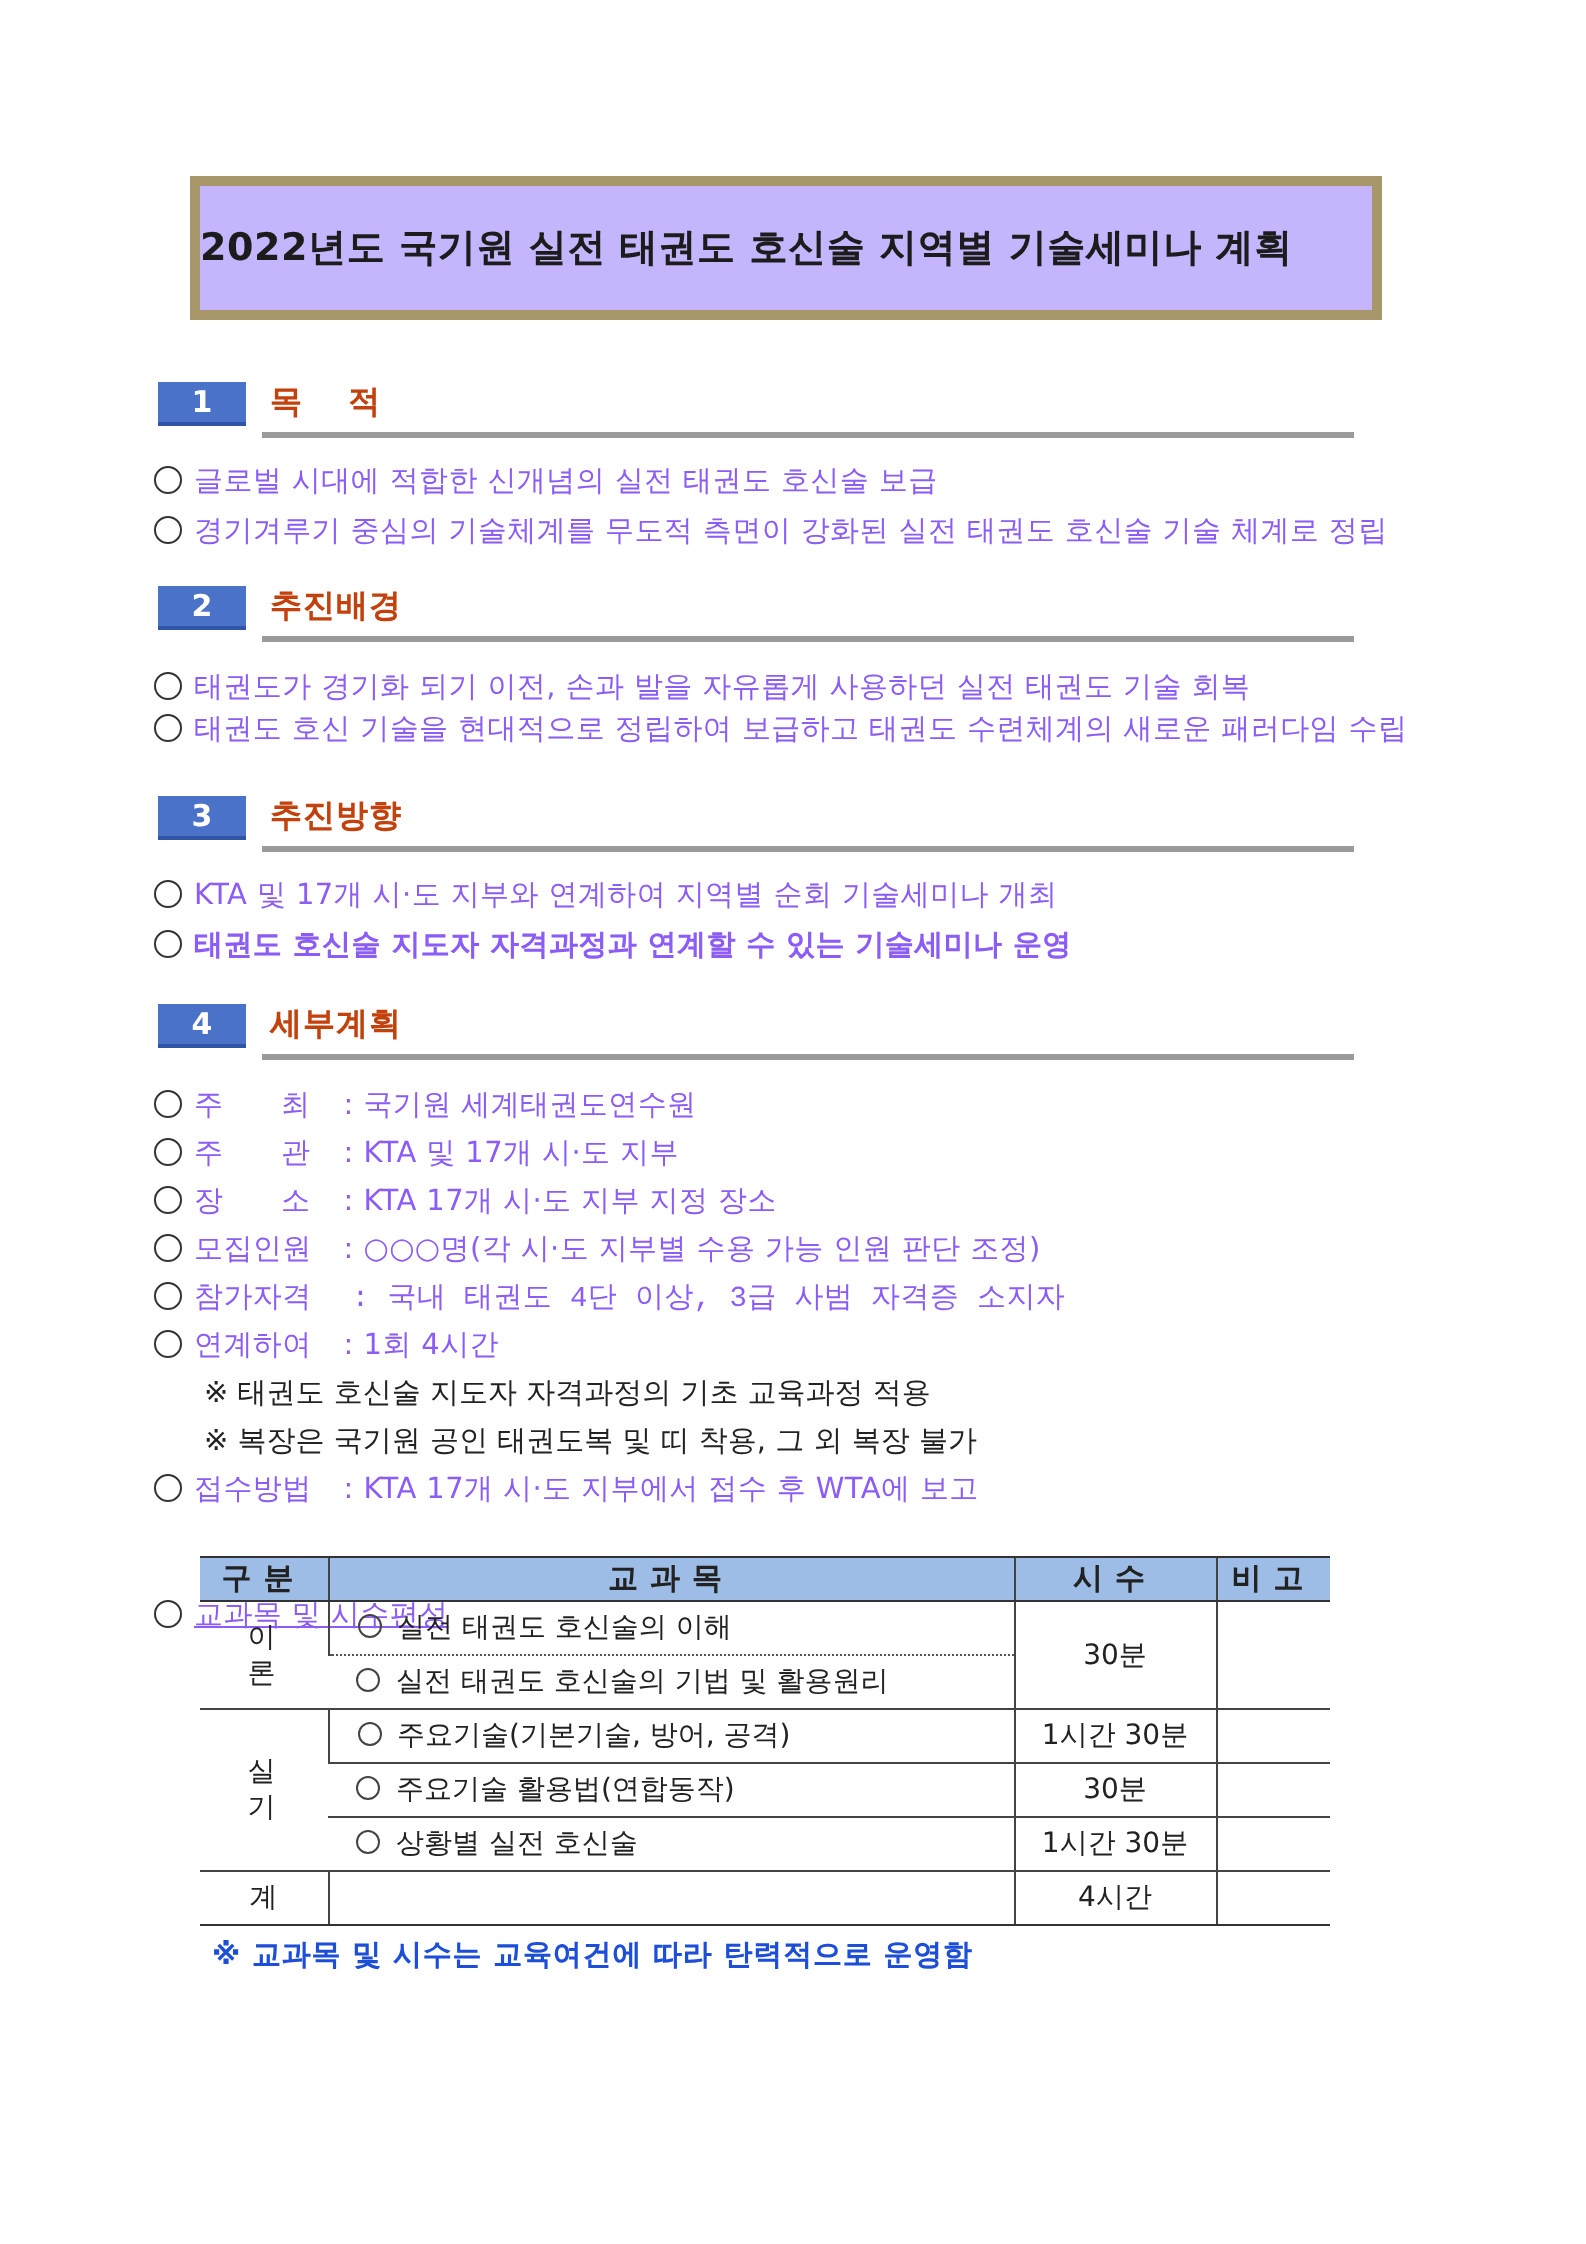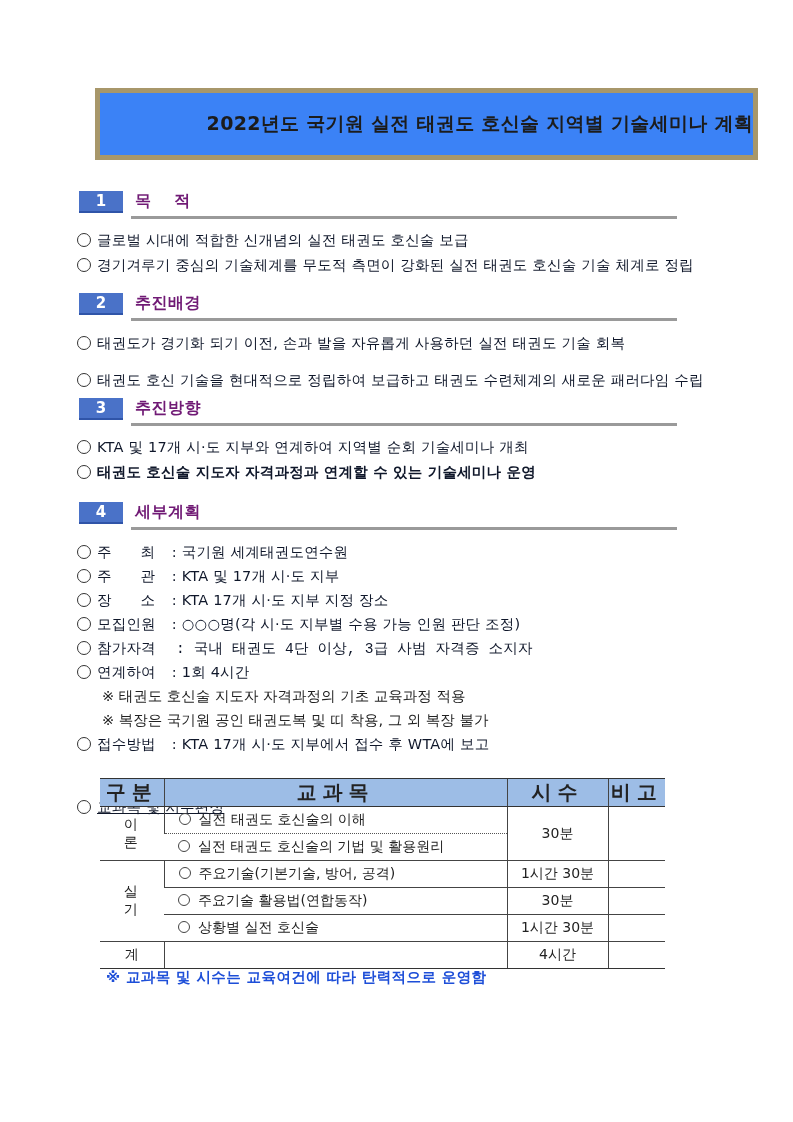--- a/index.html
+++ b/index.html
@@ -4,59 +4,59 @@
 <style>
   * { box-sizing: border-box; margin: 0; padding: 0; }
   html, body {
     width: 793px; height: 1122px; background: #ffffff;
     font-family: "DejaVu Sans", "Liberation Sans", sans-serif;
     color: #1e1e1e; overflow: hidden;
   }
   .page { position: relative; width: 793px; height: 1122px; }
 
   .title-box {
-    position: absolute; left: 95px; top: 88px; width: 663px; height: 72px;
-    border: 5px solid #a8976a; background: #3b82f6;
-    display: flex; align-items: center; justify-content: flex-end;
+    position: absolute; left: 95px; top: 88px; width: 596px; height: 72px;
+    border: 5px solid #a8976a; background: #c4b5fd;
+    display: flex; align-items: center; justify-content: flex-start;
   }
   .title-box span { font-size: 19px; font-weight: bold; letter-spacing: 0.3px; color: #1c1c1c; }
 
   .section-head { position: absolute; left: 79px; height: 26px; width: 600px; }
   .sec-num {
     position: absolute; left: 0; top: 0; width: 44px; height: 22px;
     background: #4a72c8; color: #fff; font-size: 15px; font-weight: bold;
     display: flex; align-items: center; justify-content: center;
     border-bottom: 2px solid #2f54a8;
   }
   .sec-title {
-    position: absolute; left: 56px; top: 0px; font-size: 16px; font-weight: bold; color: #701a75;
+    position: absolute; left: 56px; top: 0px; font-size: 16px; font-weight: bold; color: #c2410c;
     letter-spacing: 0.5px;
   }
   .sec-line {
     position: absolute; left: 52px; top: 25px; width: 546px; height: 3px; background: #9a9a9a;
   }
 
   .line {
-    position: absolute; left: 77px; font-size: 14.5px; white-space: nowrap; color: #0f172a;
+    position: absolute; left: 77px; font-size: 14.5px; white-space: nowrap; color: #8b5cf6;
     letter-spacing: 0.2px;
   }
   .circle {
     display: inline-block; width: 14px; height: 14px; border: 1.3px solid #333; border-radius: 50%;
     vertical-align: -2px; margin-right: 6px;
   }
   .note { position: absolute; left: 102px; font-size: 14.5px; white-space: nowrap; color: #222; }
   .underline { text-decoration: underline; }
   .lbl { display: inline-block; }
 
   table.plan {
     position: absolute; left: 100px; top: 778px; width: 565px;
     border-collapse: collapse; font-size: 14px; color: #222;
   }
   table.plan th {
-    background: #9dbde6; font-weight: bold; height: 22px; font-size: 20px;
+    background: #9dbde6; font-weight: bold; height: 22px; font-size: 15px;
     border-top: 1.5px solid #333; border-bottom: 1.5px solid #333; letter-spacing: 6px;
   }
   table.plan td { height: 27px; border-bottom: 1px solid #444; }
   table.plan th + th, table.plan td + td { border-left: 1px solid #444; }
   table.plan td.sub { padding-left: 14px; }
   table.plan td.center { text-align: center; }
   table.plan td.cat { text-align: center; letter-spacing: 14px; padding-left: 12px; }
   table.plan tr.dotted td.sub { border-bottom: 1px dotted #555; }
   table.plan tr.last td { border-bottom: 1.5px solid #333; }
   .c-circle {
@@ -90,21 +90,21 @@
   </div>
 
   <div class="section-head" style="top:293px;">
     <div class="sec-num">2</div>
     <div class="sec-title">추진배경</div>
     <div class="sec-line"></div>
   </div>
   <div class="line" style="top:334px;">
     <span class="circle"></span><span>태권도가 경기화 되기 이전, 손과 발을 자유롭게 사용하던 실전 태권도 기술 회복</span>
   </div>
-  <div class="line" style="top:371px;">
+  <div class="line" style="top:355px;">
     <span class="circle"></span><span>태권도 호신 기술을 현대적으로 정립하여 보급하고 태권도 수련체계의 새로운 패러다임 수립</span>
   </div>
 
   <div class="section-head" style="top:398px;">
     <div class="sec-num">3</div>
     <div class="sec-title">추진방향</div>
     <div class="sec-line"></div>
   </div>
   <div class="line" style="top:438px;">
     <span class="circle"></span><span>KTA 및 17개 시·도 지부와 연계하여 지역별 순회 기술세미나 개최</span>

